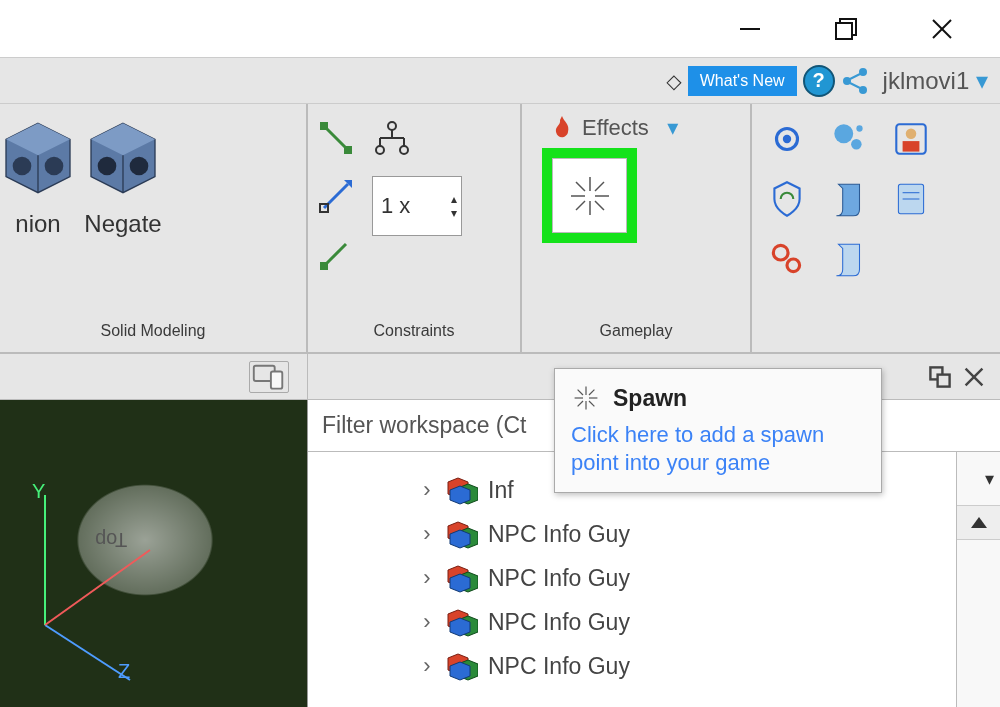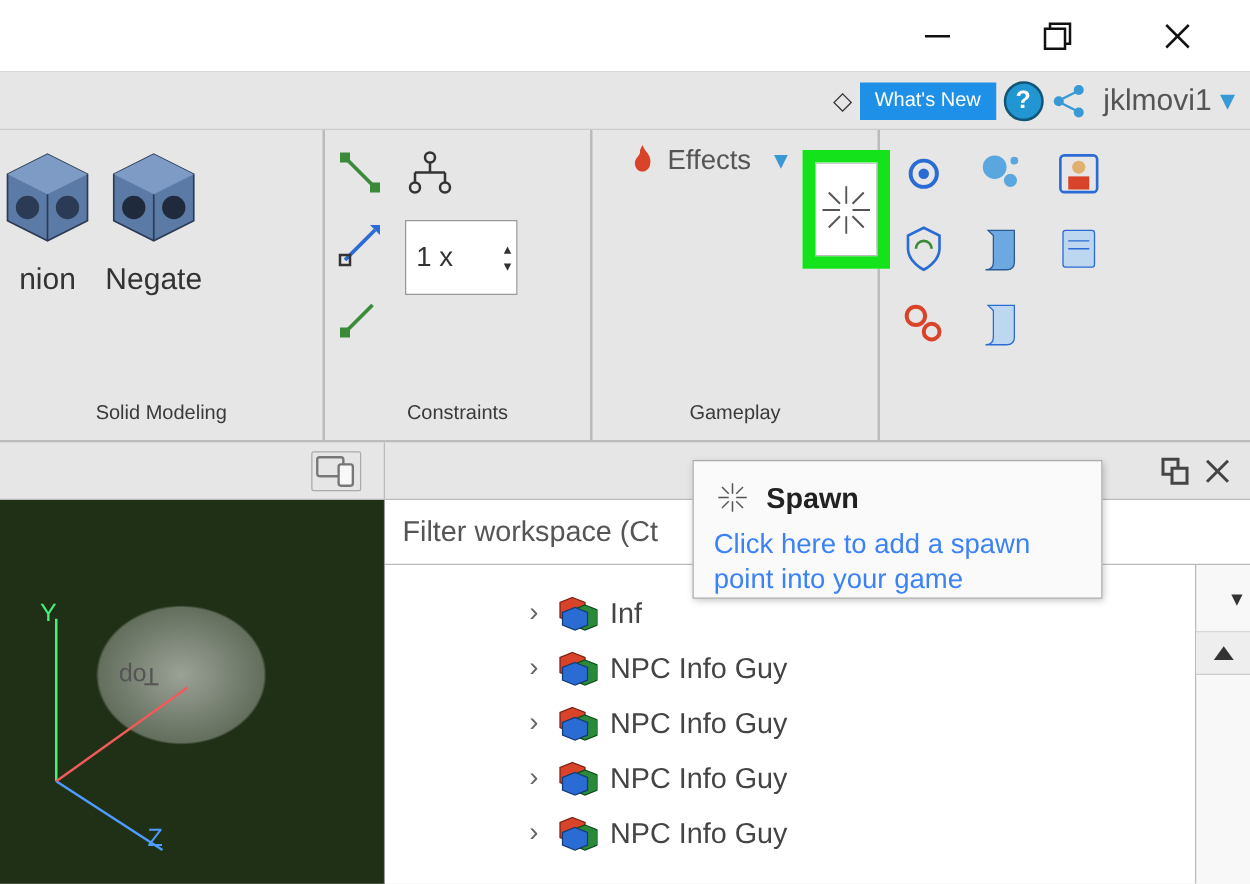--- a/index.html
+++ b/index.html
@@ -31,21 +31,21 @@
 
   
   .constraints-body { display: flex; gap: 16px; padding-top: 4px; align-items: flex-start; }
   .ccol { display: flex; flex-direction: column; gap: 18px; align-items: flex-start; }
   .cicon { width: 40px; height: 40px; }
   .row2 { display: flex; align-items: center; gap: 12px; }
   .spin { width: 90px; height: 60px; border: 1px solid #999; background: #fff; display: flex; align-items: center; padding-left: 8px; font-size: 22px; position: relative; }
   .spin .updown { position: absolute; right: 4px; top: 0; height: 100%; display: flex; flex-direction: column; justify-content: center; font-size: 12px; line-height: 14px; }
 
   
-  .gameplay-body { display: flex; flex-direction: row; }
+  .gameplay-body { display: flex; flex-direction: column; }
   .effects-row { display: flex; align-items: center; gap: 8px; font-size: 22px; color: #555; padding-left: 20px; }
   .fire { color: #d33; font-size: 22px; }
   .spawn-btn { margin: 6px 0 0 12px; width: 95px; height: 95px; border: 10px solid #14e21a; background: #fff; display: flex; align-items: center; justify-content: center; box-shadow: 0 0 0 1px #bbb inset; }
 
   
   .adv-grid { display: grid; grid-template-columns: repeat(3, 48px); grid-auto-rows: 48px; gap: 12px 14px; padding: 4px 6px; }
   .aicon { width: 42px; height: 42px; }
 
   
   .midrow { display: flex; height: 46px; }
@@ -71,21 +71,21 @@
   .trow { display: flex; align-items: center; gap: 10px; height: 44px; padding-left: 110px; font-size: 23px; color: #444; }
   .gt { color: #666; font-size: 22px; width: 18px; text-align: center; }
   .modelicon { width: 32px; height: 32px; }
   .rightpane { width: 44px; border-left: 1px solid #bbb; background: #f8f8f8; display: flex; flex-direction: column; }
   .rightpane .top { height: 54px; display: flex; align-items: center; justify-content: flex-end; padding-right: 6px; font-size: 18px; border-bottom: 1px solid #ccc; }
   .rightpane .scroll { flex: 1; display: flex; flex-direction: column; align-items: center; }
   .rightpane .scroll .up { height: 34px; width: 100%; background: #eee; border-bottom: 1px solid #ccc; display:flex; align-items:center; justify-content:center; }
   .triangle-up { width:0; height:0; border-left:8px solid transparent; border-right:8px solid transparent; border-bottom:11px solid #333; }
 
   
-  .tooltip { position: absolute; left: 554px; top: 368px; width: 328px; background: #fafafa; border: 1px solid #aaa; box-shadow: 1px 2px 6px rgba(0,0,0,0.25); padding: 14px 16px 2px; }
+  .tooltip { position: absolute; left: 554px; top: 368px; width: 328px; background: #fafafa; border: 1px solid #aaa; box-shadow: 1px 2px 6px rgba(0,0,0,0.25); padding: 14px 16px 16px; }
   .tooltip .tt-head { display: flex; align-items: center; gap: 12px; margin-bottom: 8px; }
   .tooltip .tt-title { font-weight: bold; font-size: 23px; color: #222; }
   .tooltip .tt-body { font-size: 22px; color: #3b82f6; line-height: 1.25; }
 
   svg { display:block; }
 </style>
 </head>
 <body>
 
 <div class="root">
@@ -121,21 +121,21 @@
           <circle cx="22" cy="24" r="4" fill="#3899d4"></circle>
           <line x1="9" y1="13" x2="19" y2="8" stroke="#3899d4" stroke-width="2"></line>
           <line x1="9" y1="17" x2="19" y2="22" stroke="#3899d4" stroke-width="2"></line>
         </svg>
     </span>
     <span class="user"><span>jklmovi1</span> <span style="color:#3899d4">▾</span></span>
   </div>
 
   <div class="ribbon">
 
-    <div class="rgroup" style="width:260px">
+    <div class="rgroup" style="width:308px">
       <div class="body">
         <div class="bigbtn" style="width:60px">
           <svg class="cube" viewBox="0 0 60 60">
               <polygon points="30,4 54,16 54,44 30,56 6,44 6,16" fill="#5c7aa6" stroke="#2b3b55"></polygon>
               <polygon points="30,4 54,16 30,28 6,16" fill="#7d9bc5"></polygon>
               <line x1="30" y1="28" x2="30" y2="56" stroke="#2b3b55"></line>
               <circle cx="18" cy="36" r="7" fill="#2b3b55"></circle>
               <circle cx="42" cy="36" r="7" fill="#2b3b55"></circle>
             </svg>
           <span class="txt">nion</span>

